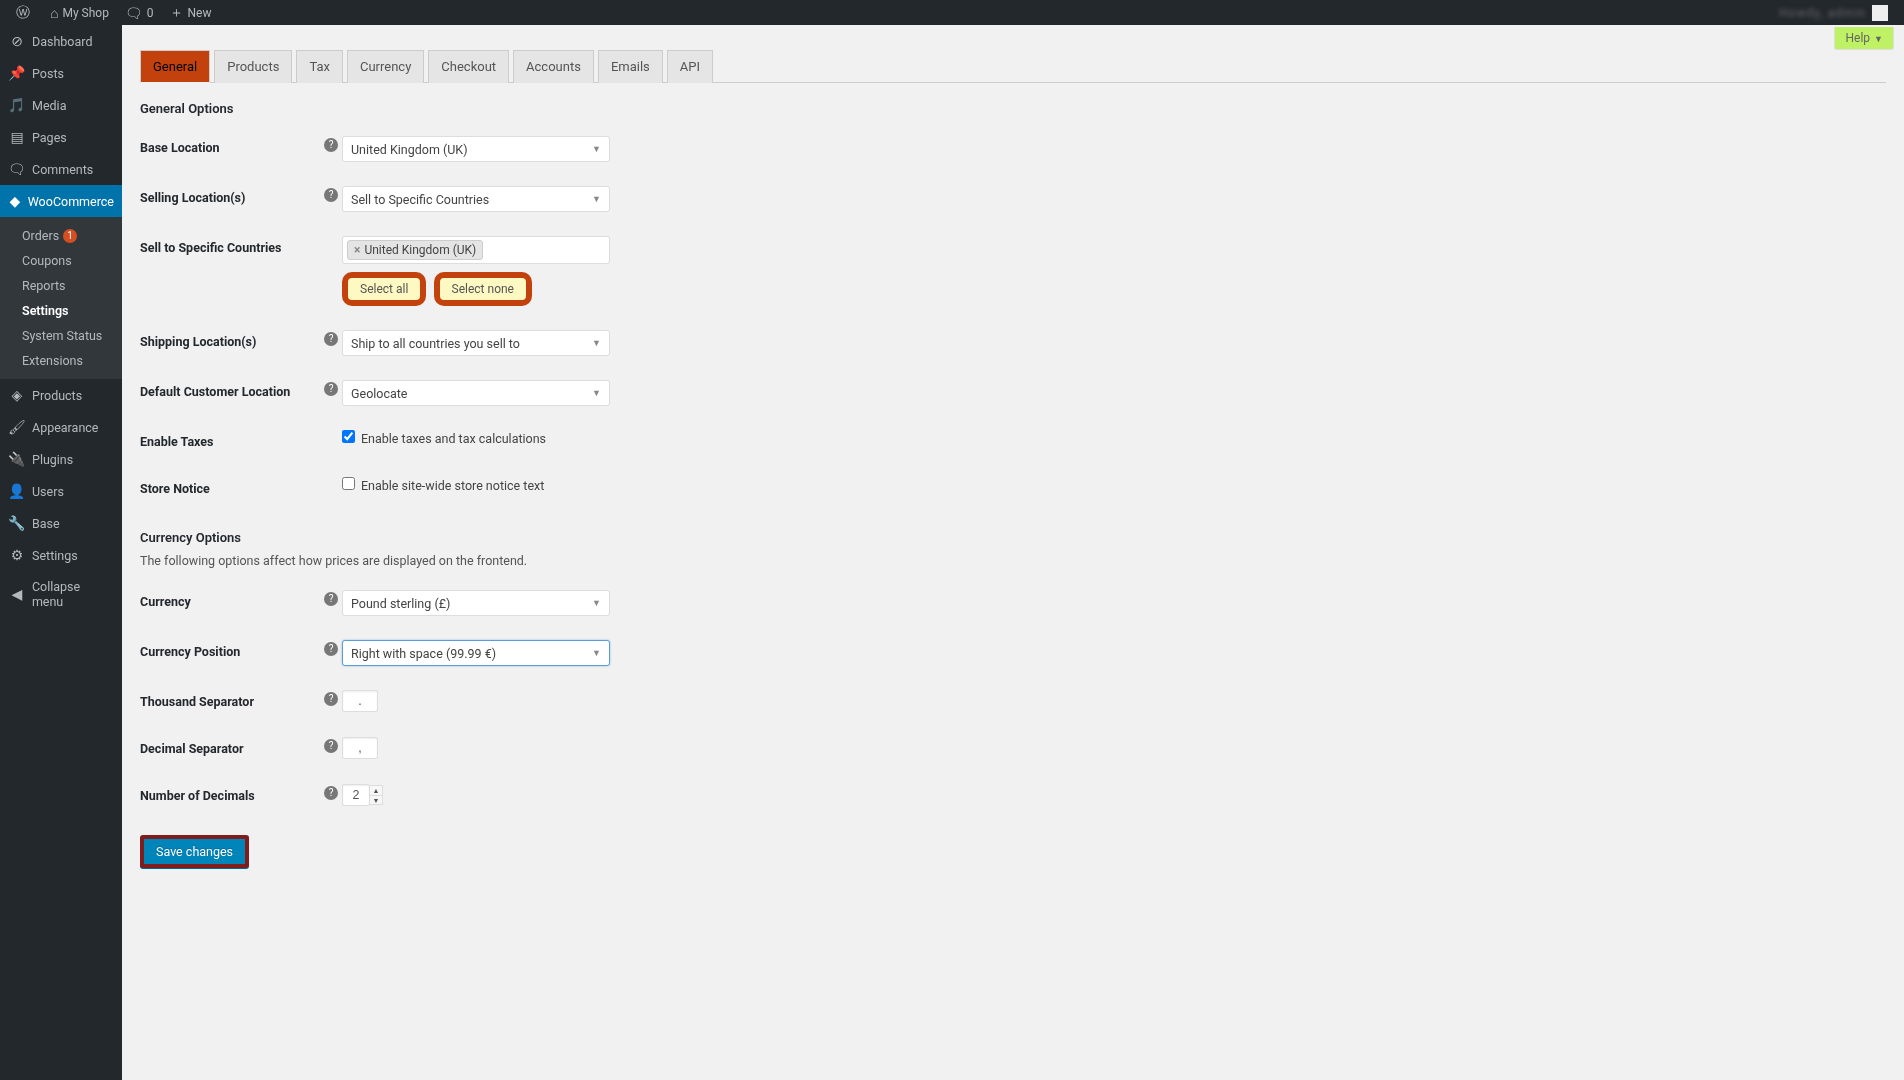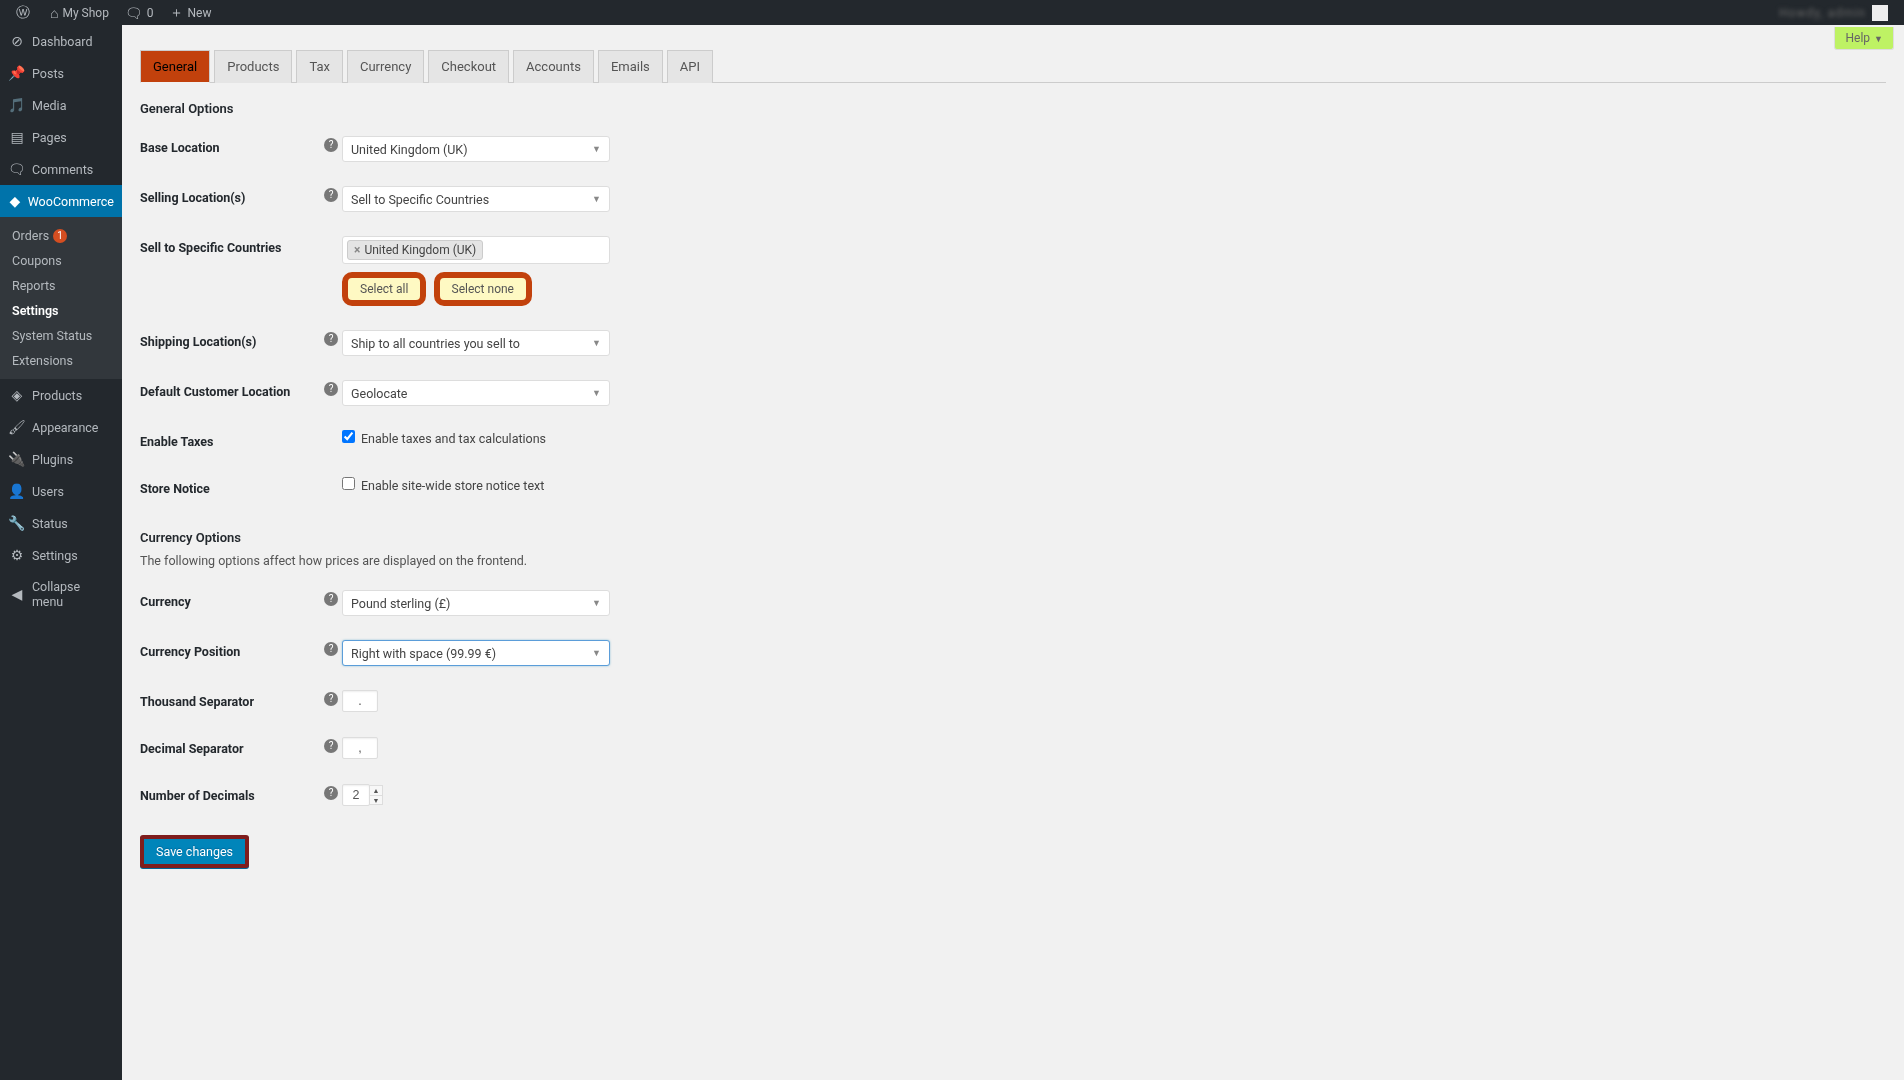--- a/index.html
+++ b/index.html
@@ -13,21 +13,21 @@
   .admin-bar .ab-right { display:flex; align-items:center; }
   .ab-avatar { width:16px; height:16px; background:#eee; margin-left:6px; }
   .blur { color:#666; filter: blur(2px); letter-spacing:1px; }
 
   
   .sidebar { position: fixed; top: 25px; left: 0; bottom: 0; width: 122px; background: #23282d; color: #eee; overflow-y: auto; }
   .menu-item { display: flex; align-items: center; padding: 8px 8px; color: #b4b9be; cursor: pointer; font-size: 12.5px; position: relative; }
   .menu-item .mi-icon { width: 18px; text-align: center; margin-right: 6px; font-size: 14px; }
   .menu-item.current { background: #0073aa; color: #fff; }
   .menu-item.current::after { content:""; position:absolute; right:-6px; top:50%; margin-top:-6px; border:6px solid transparent; border-left-color:#0073aa; }
-  .submenu { background: #32373c; padding: 6px 0; }
+  .submenu { background: #32373c; padding: 6px 10px; }
   .sub-item { padding: 5px 8px 5px 12px; color: #b4b9be; font-size: 12.5px; cursor: pointer; display:flex; align-items:center; }
   .sub-item.current { color: #fff; font-weight: 600; }
   .badge { display:inline-block; min-width:14px; padding:0 4px; height:14px; line-height:14px; font-size:10px; text-align:center; border-radius:7px; background:#d54e21; color:#fff; margin-left:4px; }
 
   
   .content-wrap { margin-left: 122px; padding-top: 25px; }
   .help-tab-wrap { text-align:right; padding: 2px 10px 0 0; }
   .help-tab { display:inline-block; background:#bef264; border:1px solid #ddd; border-top:none; padding:4px 10px; font-size:12px; color:#666; cursor:pointer; border-radius:0 0 3px 3px; }
   .help-tab .chev { font-size:9px; margin-left:4px; }
 
@@ -155,21 +155,21 @@
   <div class="menu-item">
       <span class="mi-icon">🔌</span>
       <span>Plugins</span>
     </div>
   <div class="menu-item">
       <span class="mi-icon">👤</span>
       <span>Users</span>
     </div>
   <div class="menu-item">
       <span class="mi-icon">🔧</span>
-      <span>Status</span>
+      <span>Base</span>
     </div>
   <div class="menu-item">
       <span class="mi-icon">⚙</span>
       <span>Settings</span>
     </div>
   <div class="menu-item">
       <span class="mi-icon">◀</span>
       <span>Collapse menu</span>
     </div>
 </div>

